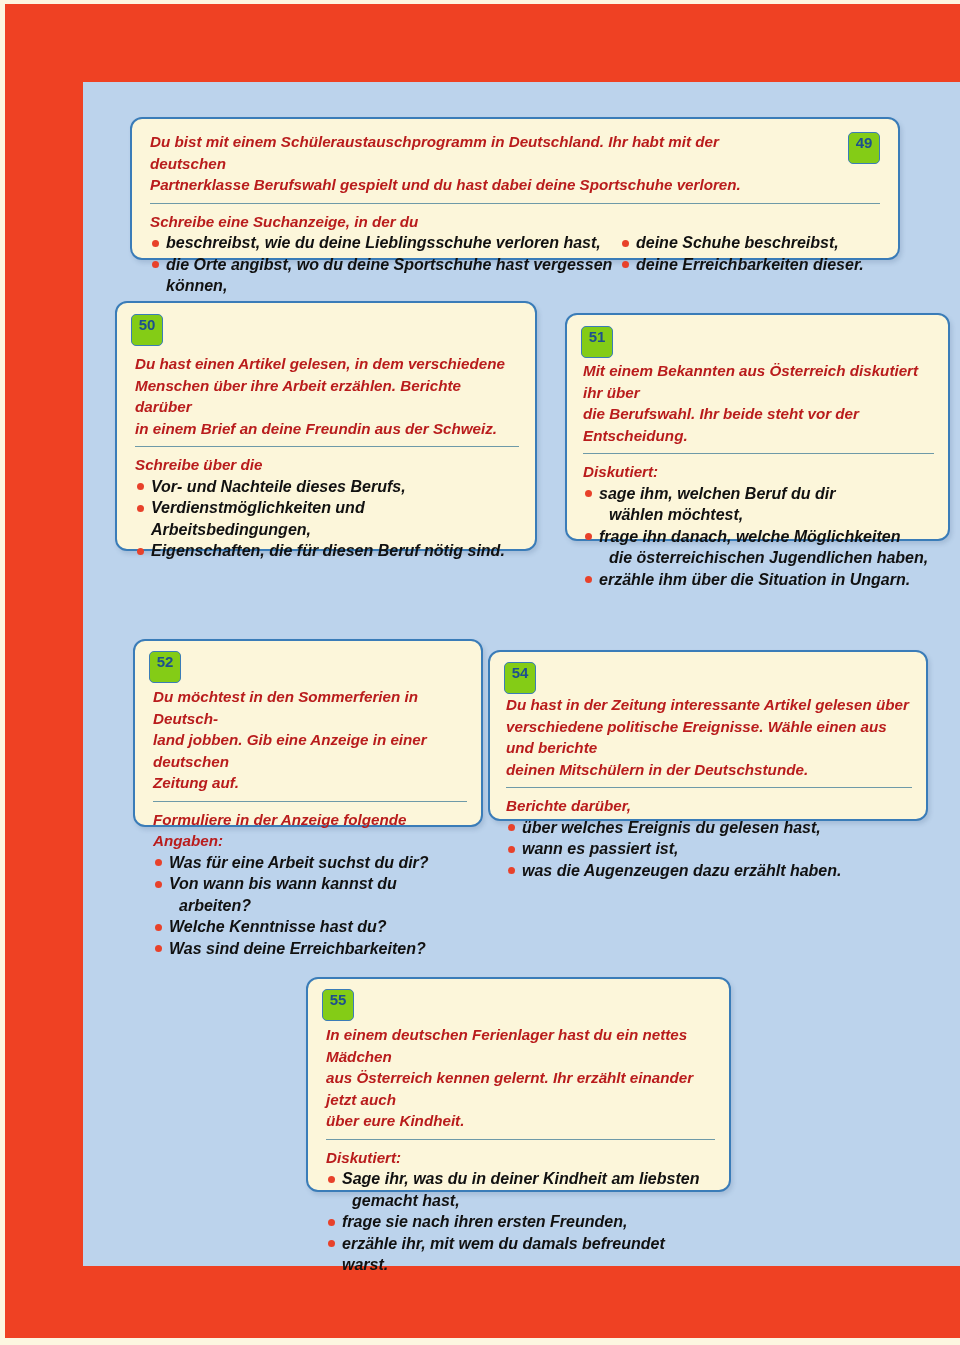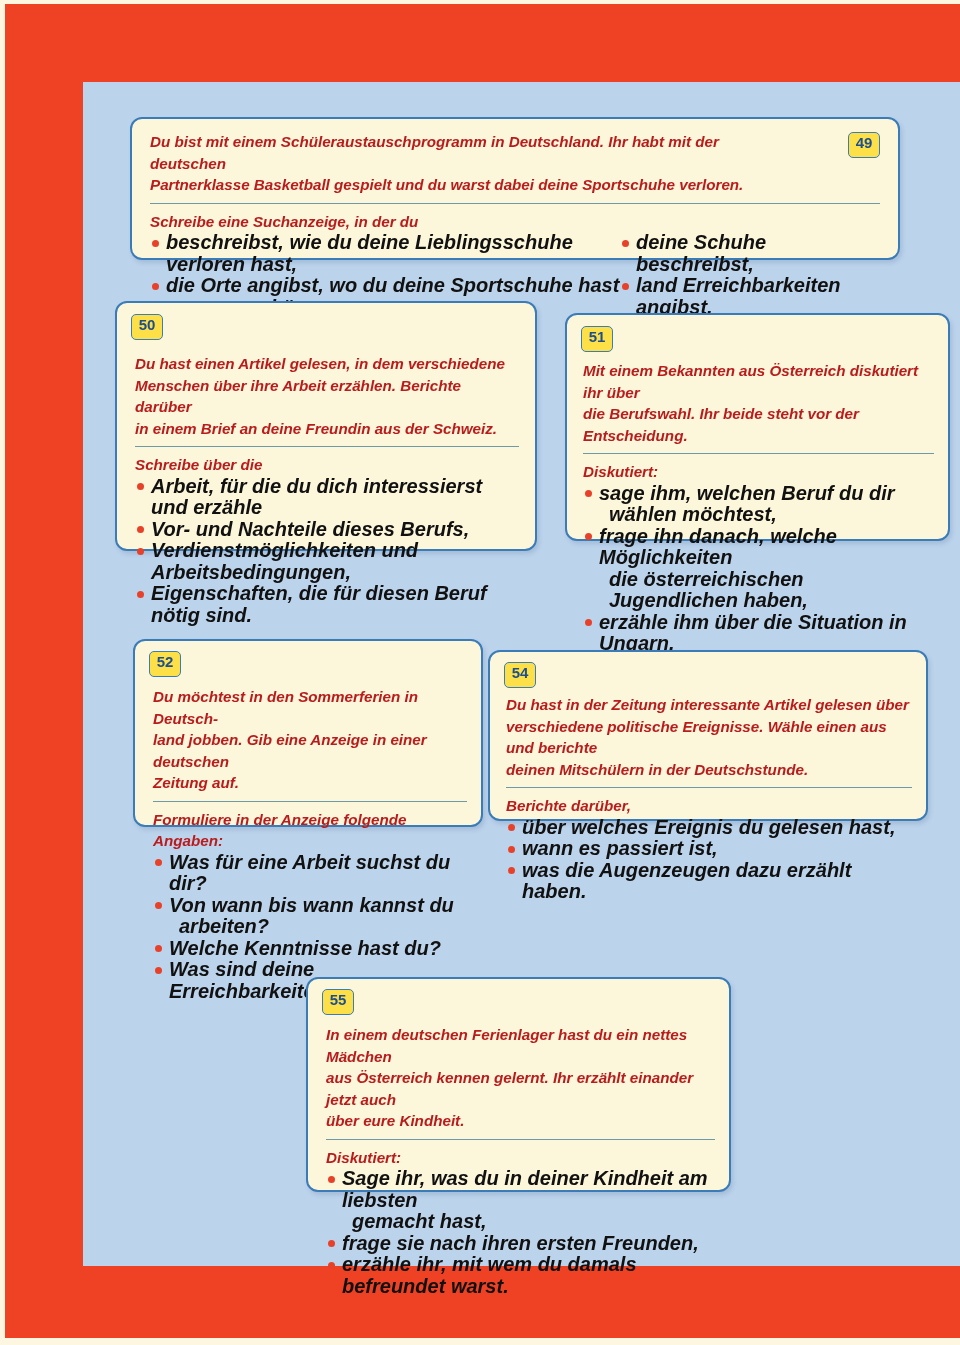--- a/index.html
+++ b/index.html
@@ -44,24 +44,24 @@
     background: #fcf6da;
     border: 2px solid #3a7cb8;
     border-radius: 12px;
     box-sizing: border-box;
     box-shadow: 2px 3px 4px rgba(60,90,130,0.18);
   }
 
   .badge {
     display: inline-block;
     min-width: 20px;
-    padding: 1px 5px 6px 5px;
+    padding: 1px 5px 12px 5px;
     border: 1.5px solid #3a7cb8;
     border-radius: 5px;
-    background: #fde047;
+    background: #84cc16;
     color: #1d4f8f;
     font-family: "Liberation Sans", sans-serif;
     font-weight: bold;
     font-size: 15px;
     line-height: 17px;
     text-align: center;
   }
   .badge-abs {
     position: absolute;
   }
@@ -87,21 +87,21 @@
     margin: 0;
     padding: 0;
   }
   ul.bullets > li {
     position: relative;
     padding-left: 16px;
     color: #111111;
     font-family: "Liberation Sans", sans-serif;
     font-style: italic;
     font-weight: bold;
-    font-size: 20px;
+    font-size: 16px;
     line-height: 21.5px;
   }
   ul.bullets > li::before {
     content: "";
     position: absolute;
     left: 2px;
     top: 7.5px;
     width: 7px;
     height: 7px;
     border-radius: 50%;
@@ -190,48 +190,47 @@
 <body>
 
 <div class="page">
   <div class="orange-frame"></div>
   <div class="blue-panel"></div>
 
   <div class="card" id="card-49">
     <span class="badge badge-abs">49</span>
     <div class="intro">
       <p>Du bist mit einem Schüleraustauschprogramm in Deutschland. Ihr habt mit der deutschen</p>
-      <p>Partnerklasse Basketball gespielt und du warst dabei deine Sportschuhe verloren.</p>
+      <p>Partnerklasse Berufswahl gespielt und du hast dabei deine Sportschuhe verloren.</p>
     </div>
     <div class="divider"></div>
     <div class="lead">Schreibe eine Suchanzeige, in der du</div>
     <div class="cols">
       <ul class="bullets col-a">
         <li>beschreibst, wie du deine Lieblingsschuhe verloren hast,</li>
         <li>die Orte angibst, wo du deine Sportschuhe hast vergessen können,</li>
       </ul>
       <ul class="bullets col-b">
         <li>deine Schuhe beschreibst,</li>
-        <li>land Erreichbarkeiten angibst.</li>
+        <li>deine Erreichbarkeiten dieser.</li>
       </ul>
     </div>
   </div>
 
   <div class="card" id="card-50">
     <span class="badge badge-abs">50</span>
     <div class="body">
       <div class="intro">
         <p>Du hast einen Artikel gelesen, in dem verschiedene</p>
         <p>Menschen über ihre Arbeit erzählen. Berichte darüber</p>
         <p>in einem Brief an deine Freundin aus der Schweiz.</p>
       </div>
       <div class="divider"></div>
       <div class="lead">Schreibe über die</div>
       <ul class="bullets">
-        <li>Arbeit, für die du dich interessierst und erzähle</li>
         <li>Vor- und Nachteile dieses Berufs,</li>
         <li>Verdienstmöglichkeiten und Arbeitsbedingungen,</li>
         <li>Eigenschaften, die für diesen Beruf nötig sind.</li>
       </ul>
     </div>
   </div>
 
   <div class="card" id="card-51">
     <span class="badge badge-abs">51</span>
     <div class="body">

